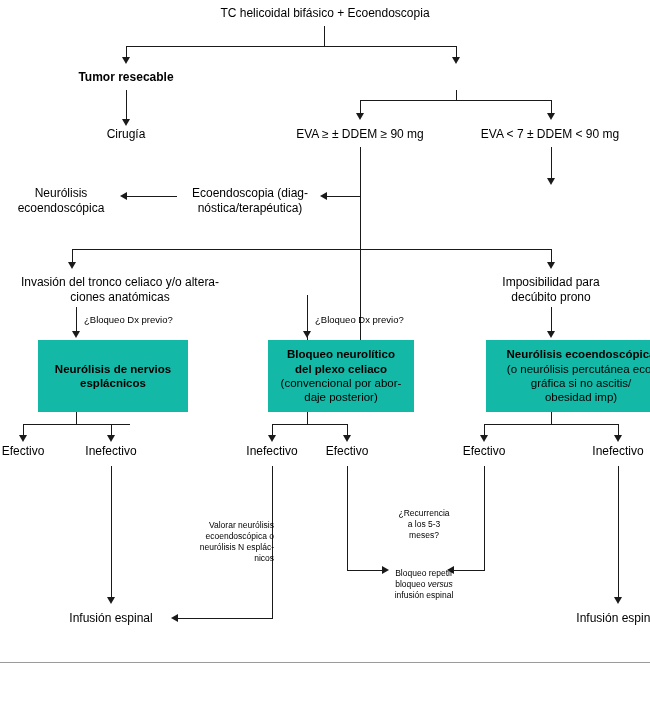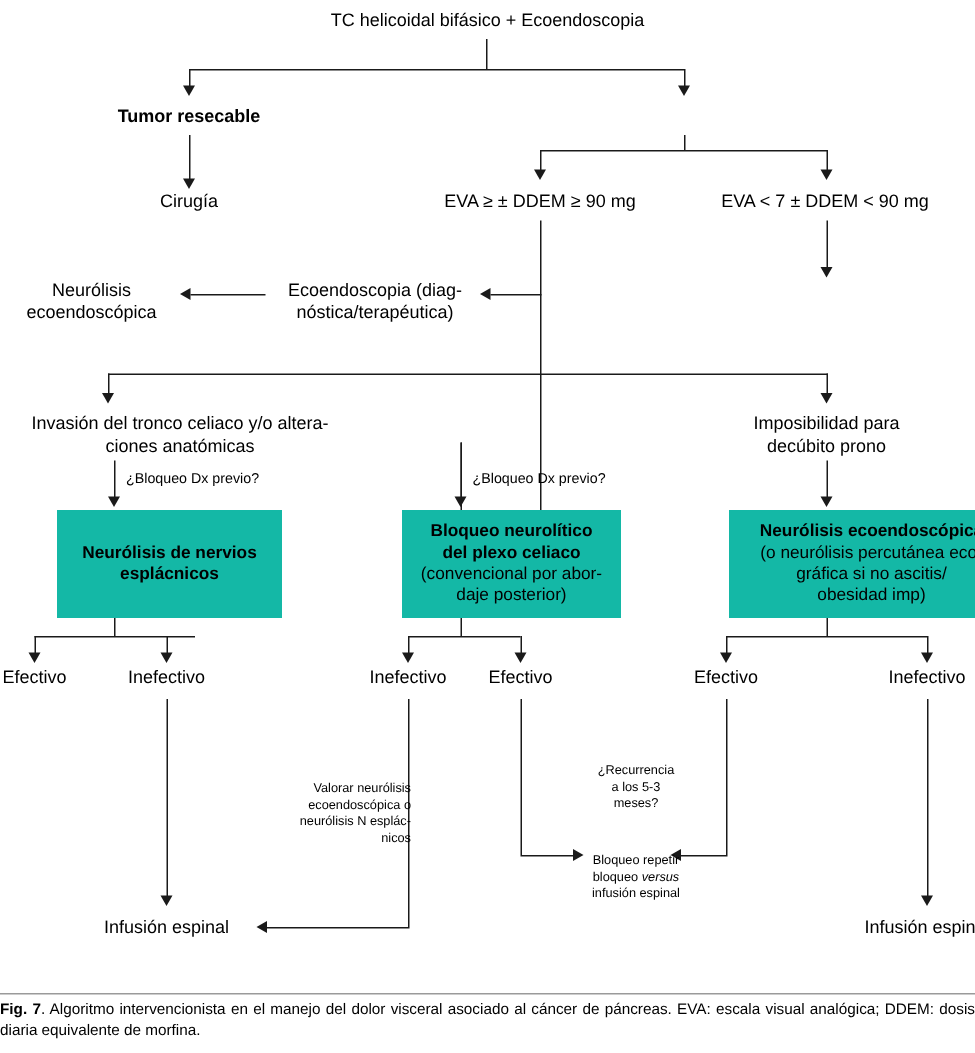--- a/index.html
+++ b/index.html
@@ -210,17 +210,14 @@
 infusión espinal</span>
   </div>
 
   <div class="ln vl" style="left:618px;top:466px;height:132px;"></div>
   <div class="ar ar-d" style="left:614px;top:597px;"></div>
 
   <div class="node" style="left:56px;top:611px;width:110px;">Infusión espinal</div>
   <div class="node" style="left:563px;top:611px;width:110px;">Infusión espinal</div>
 
   <div id="caption-rule"></div>
-  <div id="caption">
-    <b>Fig. 7</b><span>. Algoritmo intervencionista en el manejo del dolor visceral asociado al cáncer de páncreas. EVA: escala visual analógica; DDEM: dosis diaria equivalente de morfina.</span>
-  </div>
 
 </div>
 
 </body></html>

